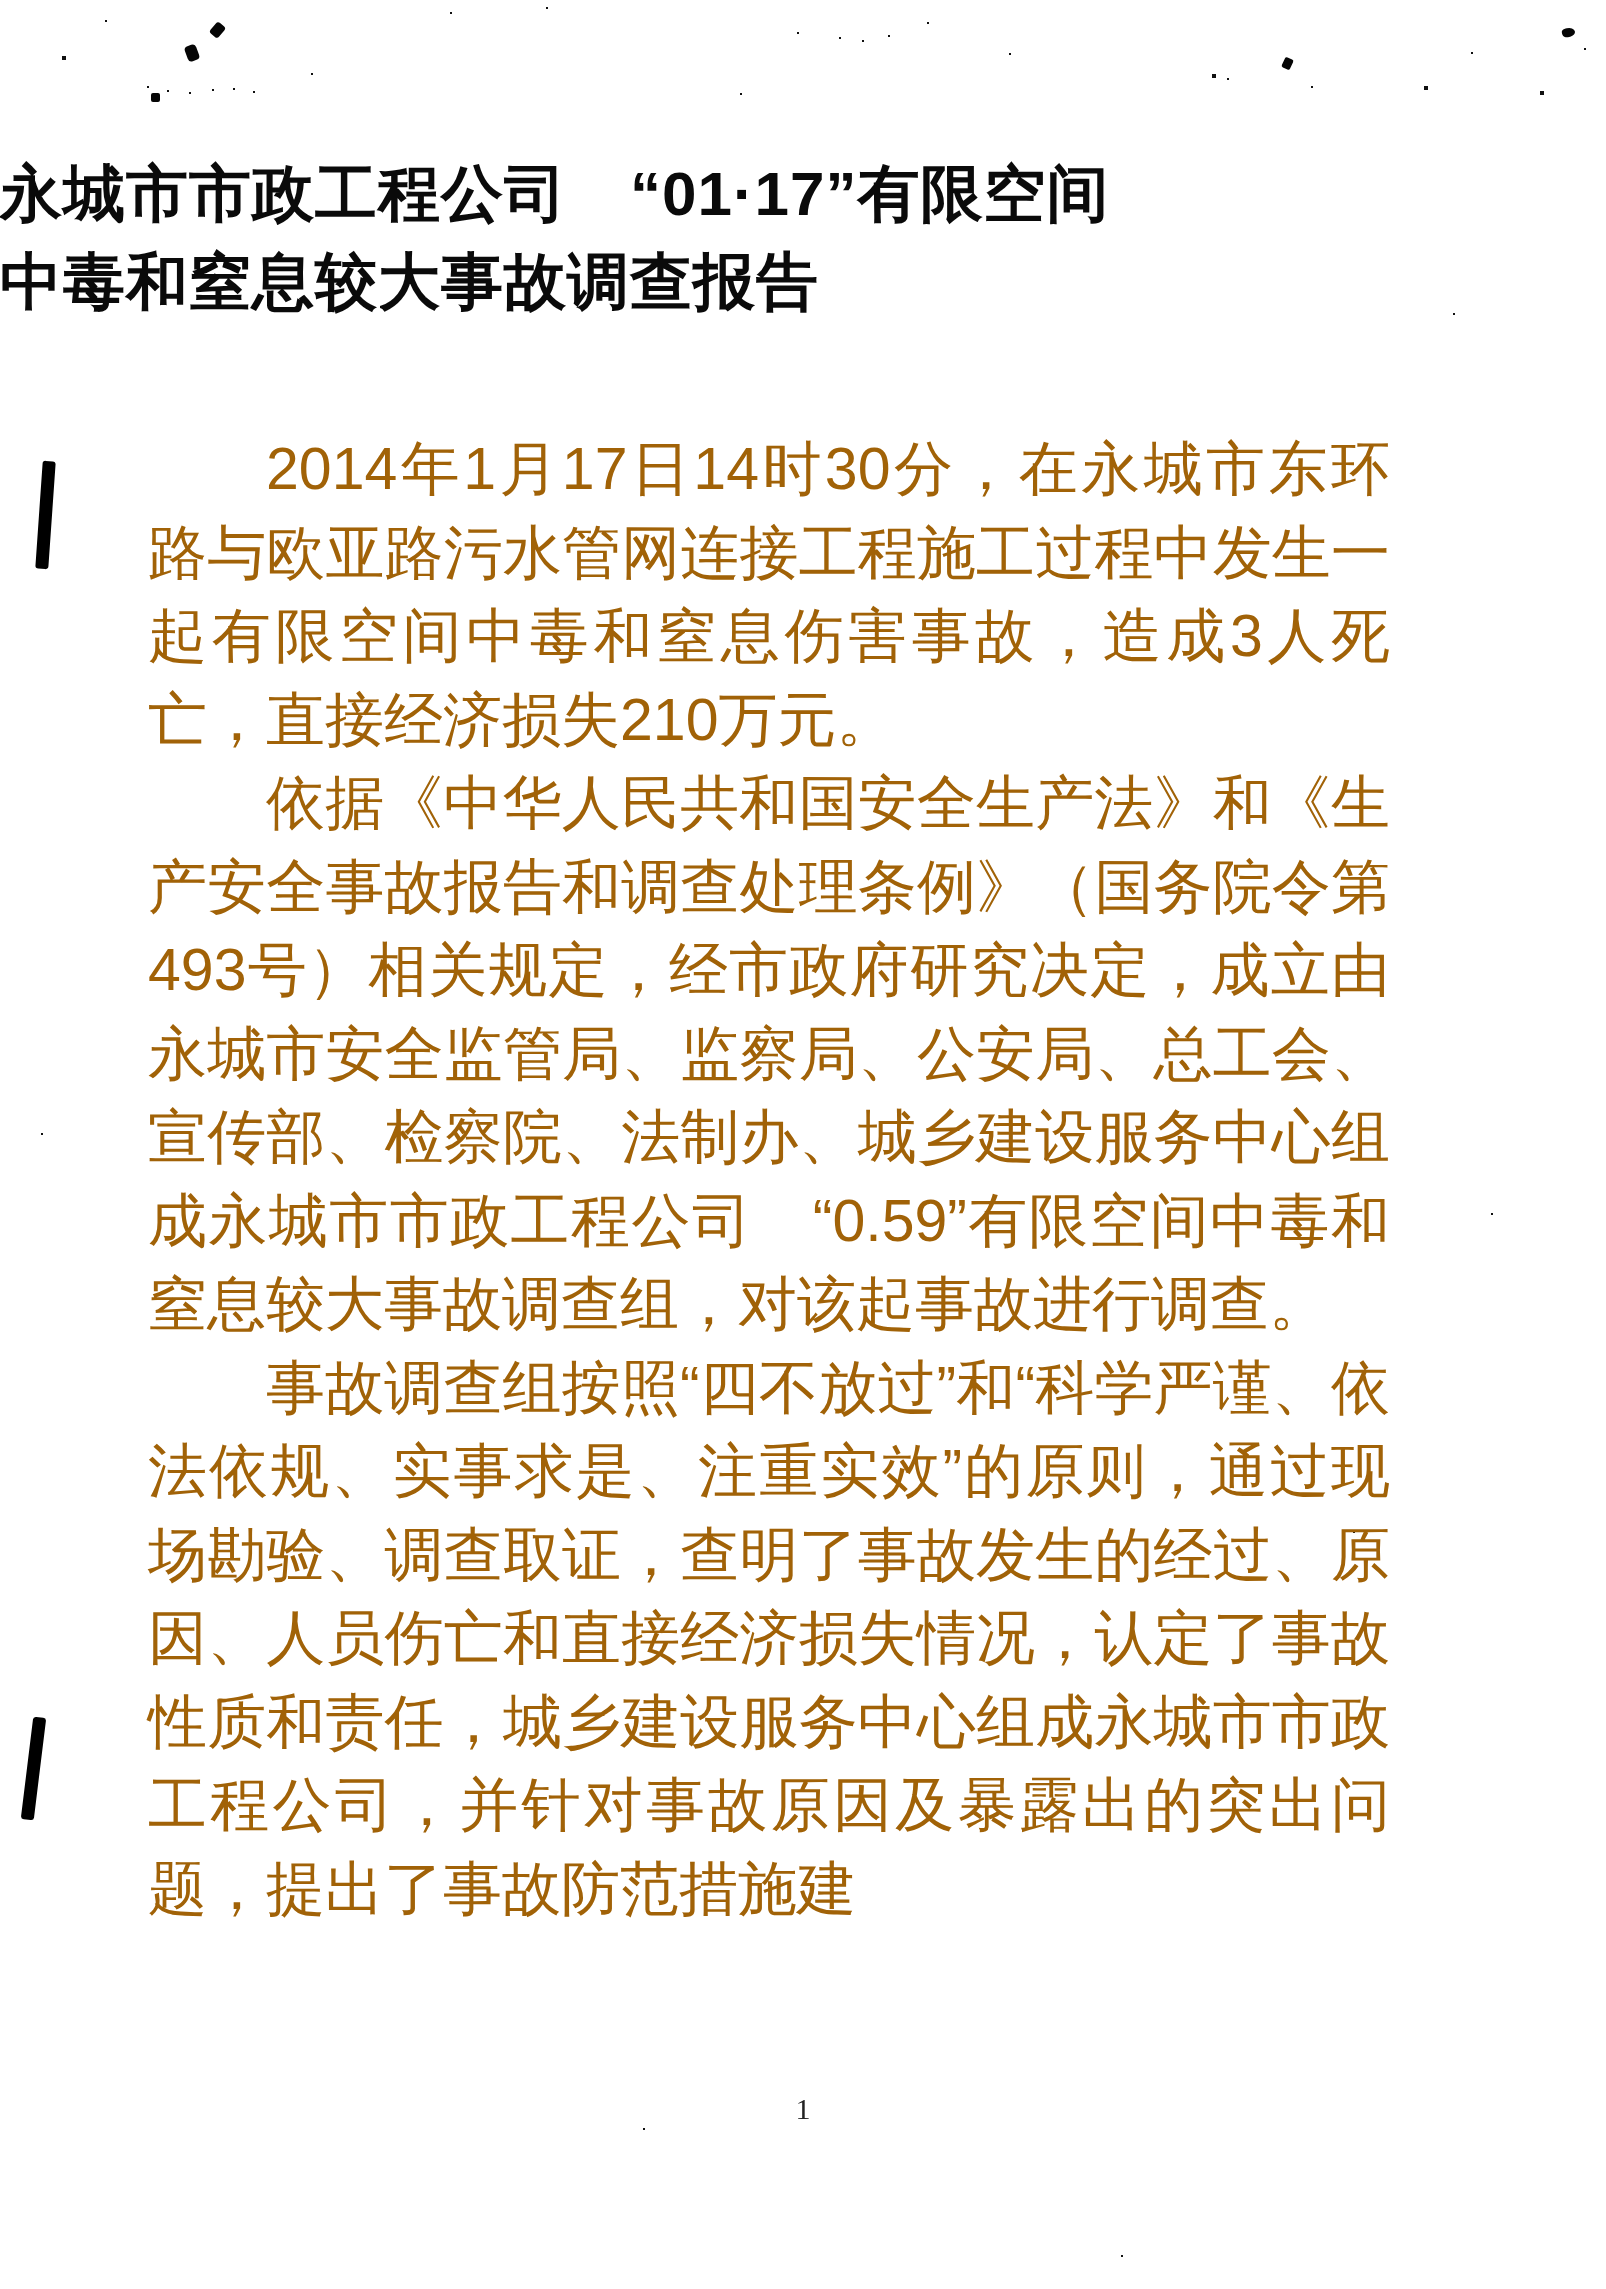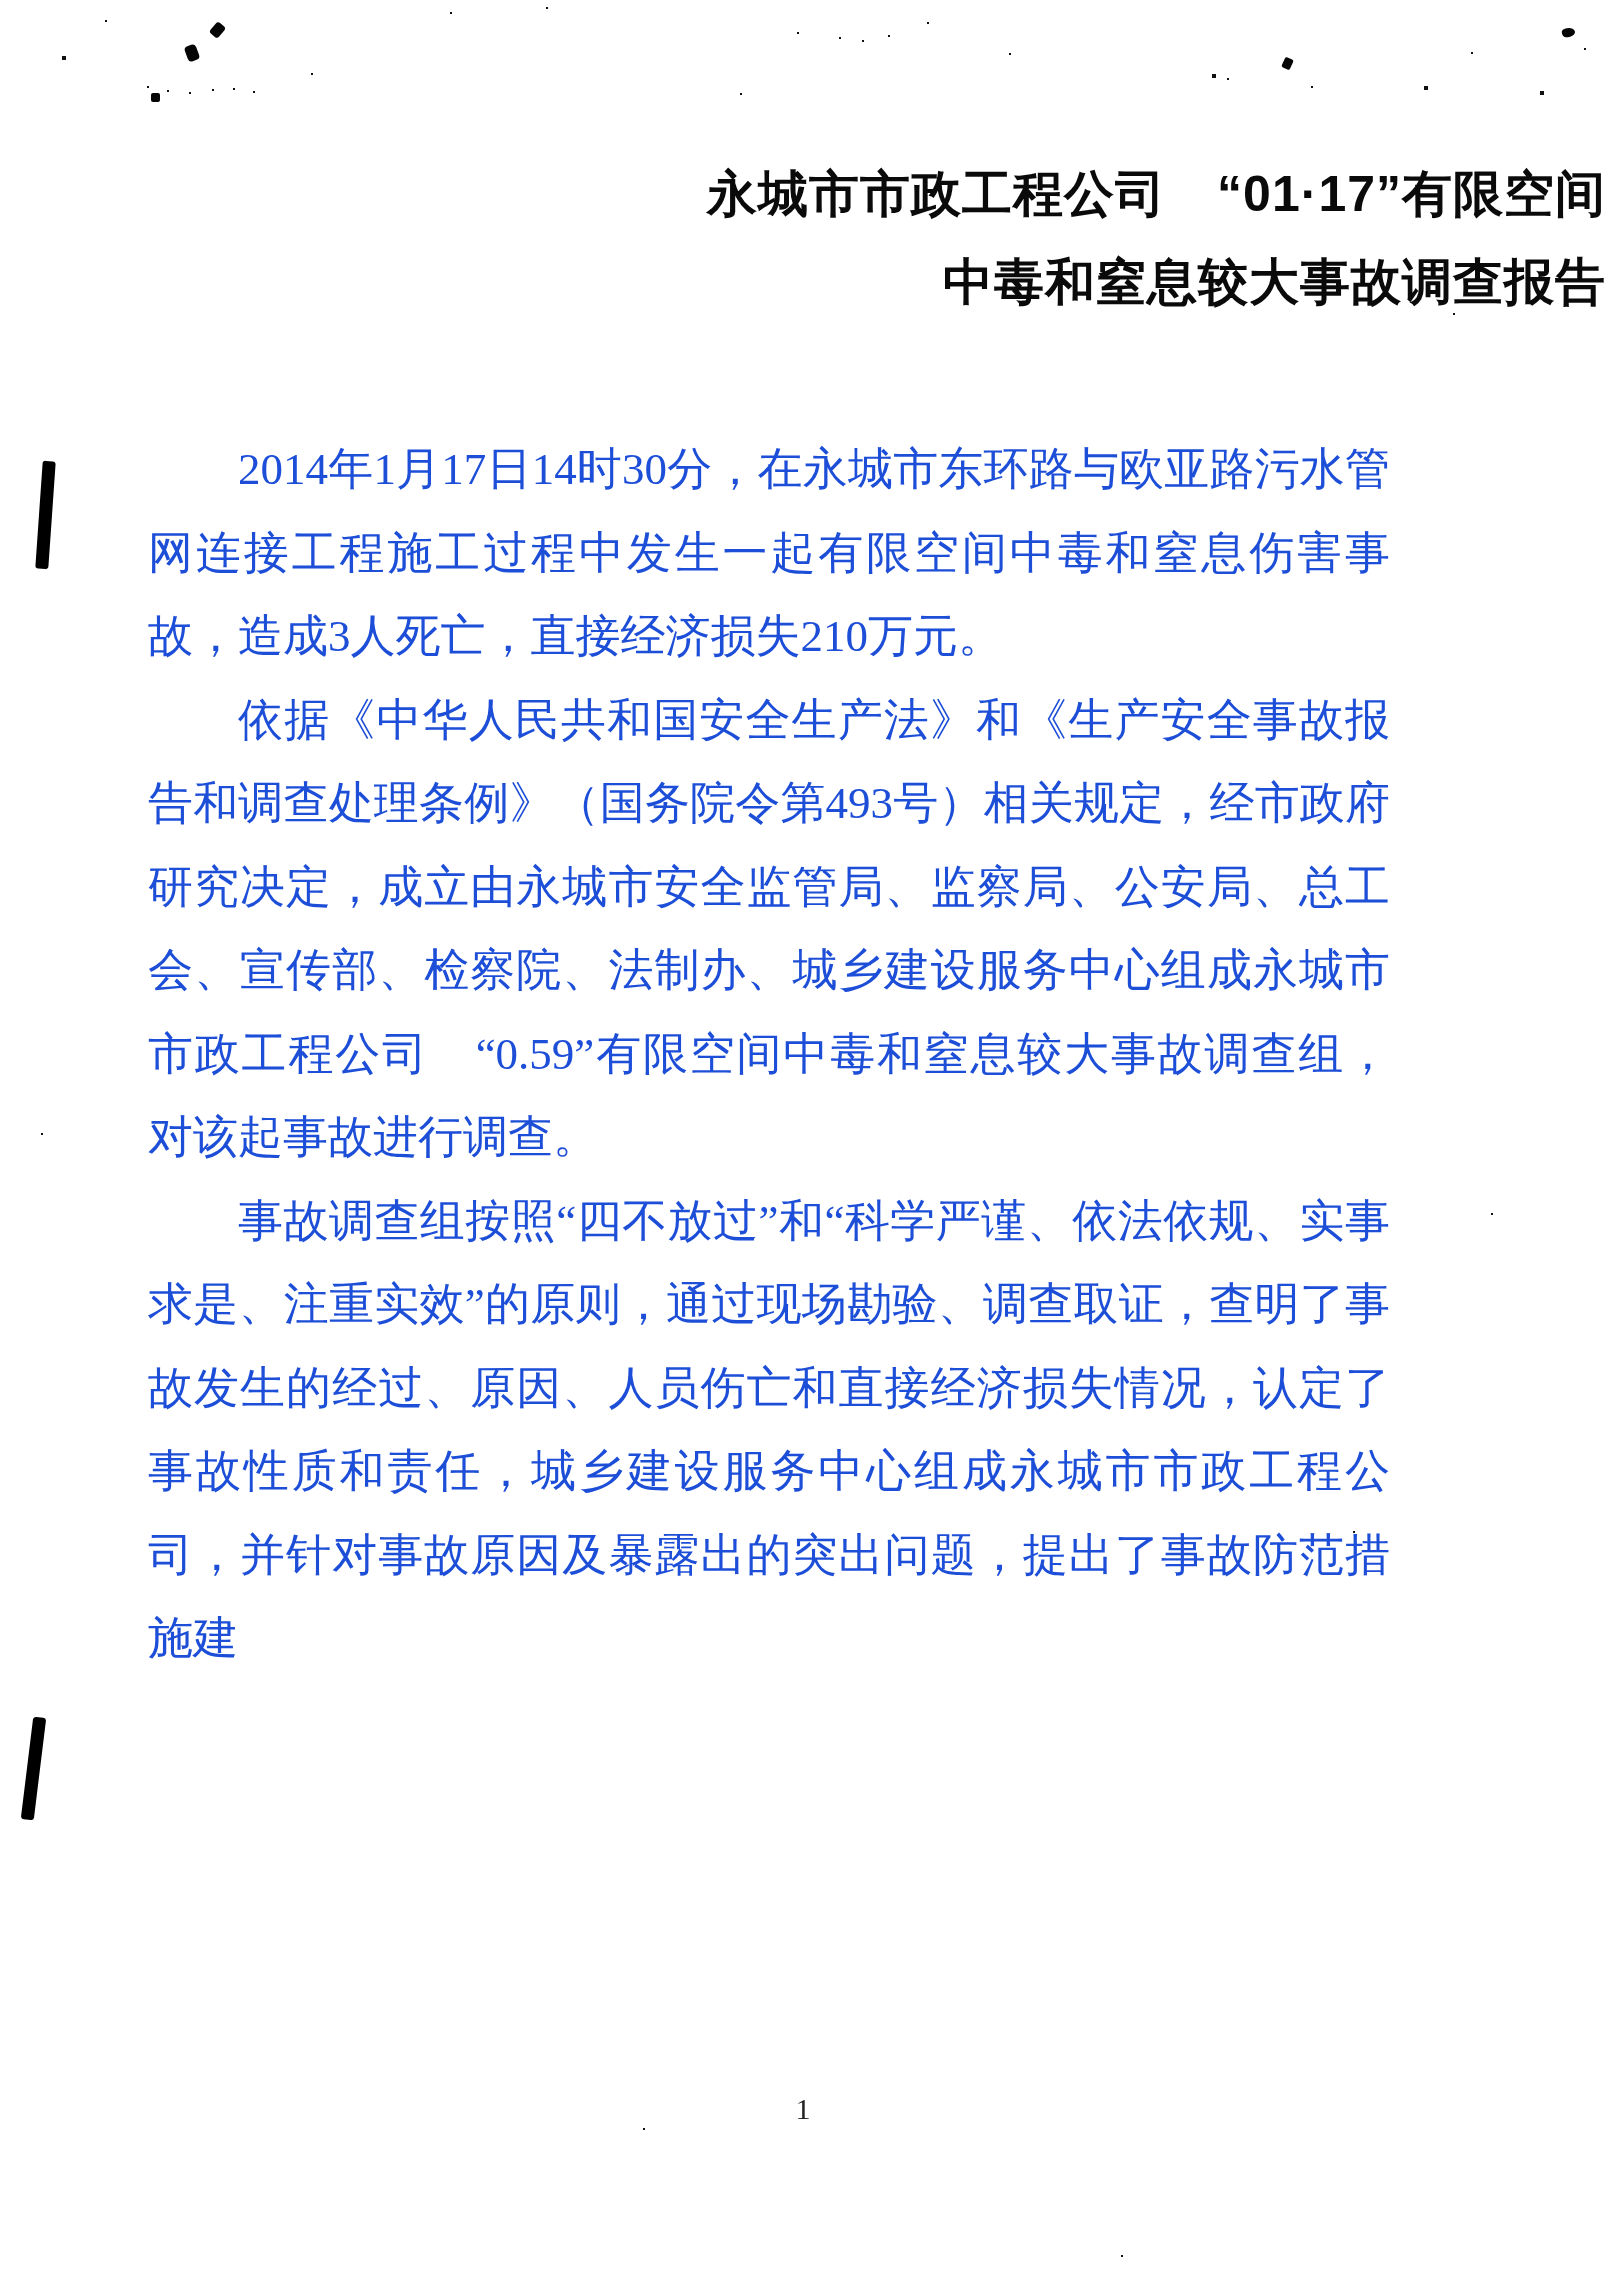--- a/index.html
+++ b/index.html
@@ -17,40 +17,40 @@
     color: #141414;
   }
 
   
   .doc-title {
     position: absolute;
     top: 150px;
     left: 0;
     width: 100%;
     margin: 0;
-    text-align: right;
+    text-align: left;
     font-family: "Liberation Sans", "DejaVu Sans", sans-serif;
     font-weight: bold;
-    font-size: 50px;
+    font-size: 62px;
     line-height: 88px;
     letter-spacing: 1px;
     color: #0a0a0a;
   }
 
   
   .doc-body {
     position: absolute;
     top: 428px;
     left: 148px;
     width: 1242px;
-    font-family: Liberation Serif, serif;
-    font-size: 45px;
+    font-family: Liberation Sans, sans-serif;
+    font-size: 59px;
     line-height: 83.5px;
     text-align: justify;
-    color: #1d4ed8;
+    color: #a16207;
   }
   .doc-body p {
     margin: 0;
     padding: 0;
     text-indent: 2em;
     word-break: break-all;
   }
 
   
   .page-number {

